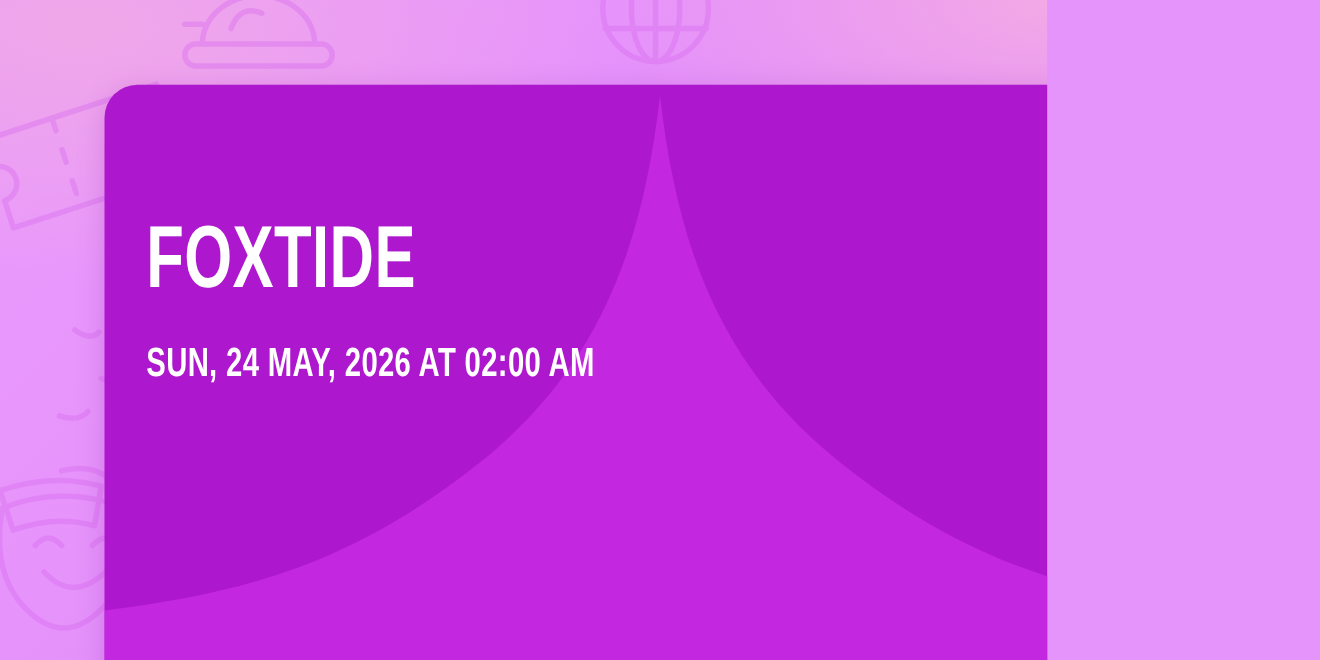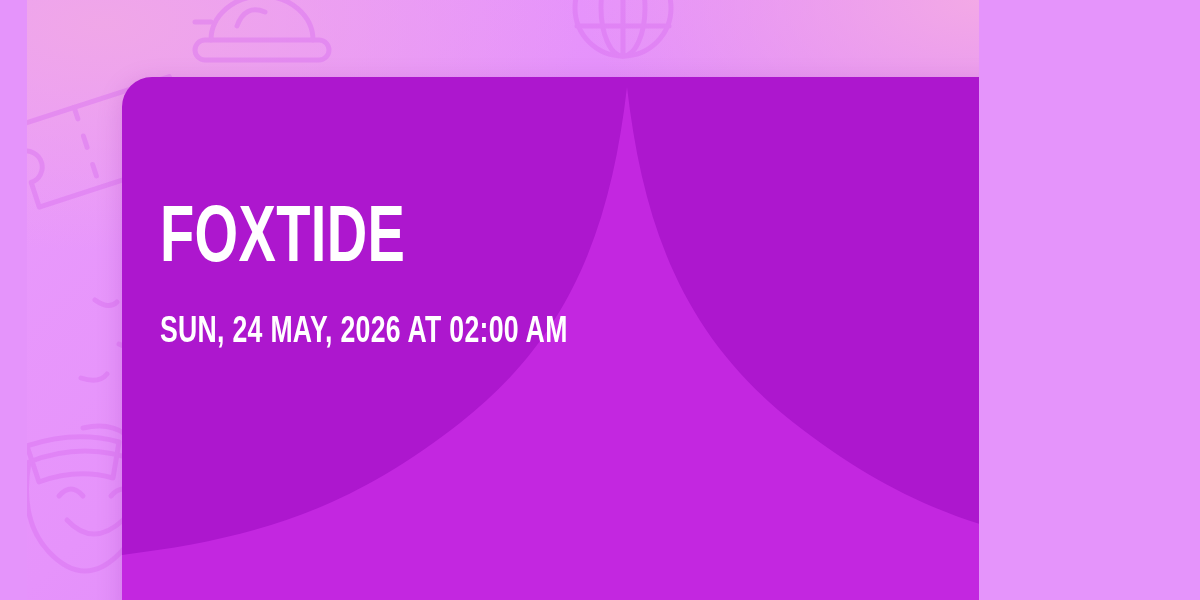--- a/index.html
+++ b/index.html
@@ -14,21 +14,20 @@
     font-family: "Liberation Sans", sans-serif;
     background: #e594fb;
   }
 
   #stage {
     position: relative;
     width: 952px;
     height: 600px;
     overflow: hidden;
     background: #e89bfc;
-    margin-left: 27px;
   }
 
   
   .bg-gradient {
     position: absolute;
     inset: 0;
     background:
       radial-gradient(120% 90% at 8% 4%, #f0a7e8 0%, rgba(240,167,232,0) 42%),
       radial-gradient(110% 90% at 100% 0%, #f3a9e6 0%, rgba(243,169,230,0) 38%),
       linear-gradient(135deg, #ea9cfc 0%, #e693fb 38%, #e08bfa 62%, #eaa0fb 100%);

